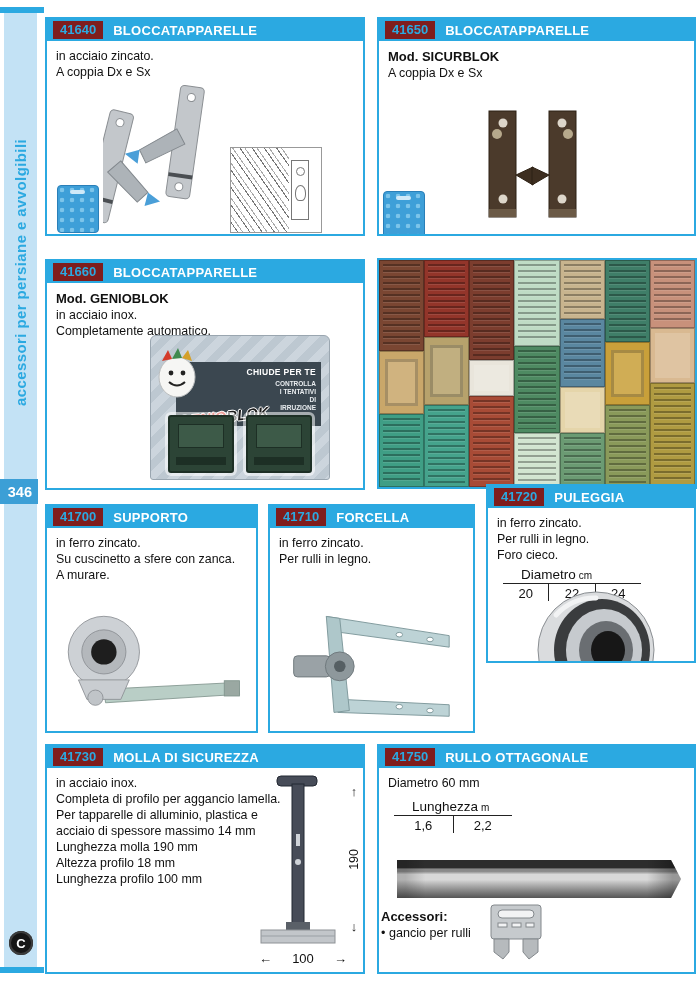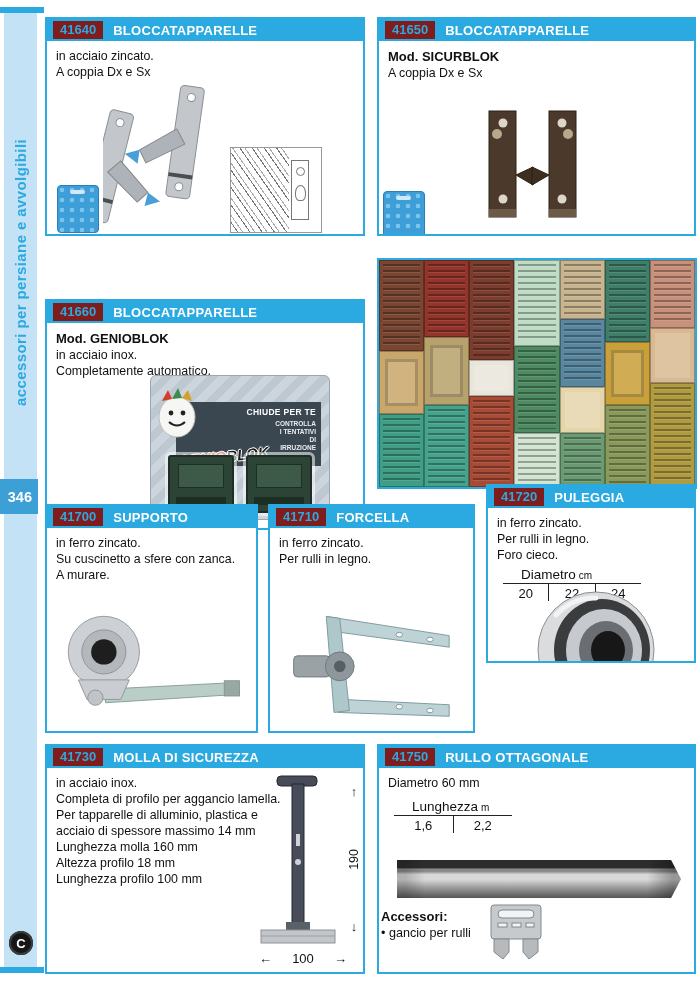--- a/index.html
+++ b/index.html
@@ -8,21 +8,21 @@
 
   
   .strip{position:absolute;background:#2BA9E1;}
   #top-strip{left:0;top:7px;width:44px;height:6px;}
   #bottom-strip{left:0;top:967px;width:44px;height:6px;}
   #sidebar-col{position:absolute;left:4px;top:13px;width:33px;height:954px;background:#C3E2F5;}
   #sidebar-title{position:absolute;left:5px;top:60px;width:31px;height:425px;
       writing-mode:vertical-rl;transform:rotate(180deg);
       color:#2BA9E1;font-weight:bold;font-size:15px;letter-spacing:.4px;
       display:flex;align-items:center;justify-content:center;white-space:nowrap;}
-  #page-badge{position:absolute;left:0;top:479px;width:38px;height:35px;background:#3C9FD6;
+  #page-badge{position:absolute;left:0;top:479px;width:38px;height:25px;background:#3C9FD6;
       color:#fff;font-weight:bold;font-size:14.5px;display:flex;align-items:center;
       justify-content:flex-end;padding-right:6px;box-sizing:border-box;}
   #corner-logo{position:absolute;left:9px;top:931px;width:24px;height:24px;border-radius:50%;
       background:#161616;color:#fff;font-weight:bold;font-size:13px;display:flex;
       align-items:center;justify-content:center;box-shadow:inset 0 0 0 2px #3c3c3c;}
 
   
   .box{position:absolute;background:#fff;border:2px solid #2BA9E1;box-sizing:border-box;overflow:hidden;}
   .box-header{display:flex;align-items:center;background:#2BA9E1;height:22px;padding:0 4px;}
   .code{background:#7f1d1d;color:#2BA9E1;font-weight:bold;font-size:13px;padding:0 7px;
@@ -171,21 +171,21 @@
         <rect x="100" y="106" width="27" height="8" fill="#6b5a46"></rect>
         <circle cx="113" cy="20" r="4.5" fill="#ddd6ca"></circle>
         <circle cx="119" cy="31" r="5" fill="#b7a98c"></circle>
         <circle cx="113" cy="96" r="4.5" fill="#ddd6ca"></circle>
         <path d="M100,72 L83,64 L83,82 Z" fill="#3d2e20" stroke="#2d2114"></path>
       </svg>
       <div class="blister" style="left:4px;top:150px;"></div>
     </div>
   </div>
 
-  <div class="box" style="left:45px;top:259px;width:320px;height:231px;margin-top:40px;">
+  <div class="box" style="left:45px;top:259px;width:320px;height:231px;">
     <div class="box-header">
       <span class="code">41660</span>
       <span class="pname">BLOCCATAPPARELLE</span>
     </div>
     <div class="content">
       <div class="model">Mod. GENIOBLOK</div>
       <div>
           <div class="tline">in acciaio inox.</div>
           <div class="tline">Completamente automatico.</div>
         </div>
@@ -341,21 +341,21 @@
     <div class="box-header">
       <span class="code">41730</span>
       <span class="pname">MOLLA DI SICUREZZA</span>
     </div>
     <div class="content">
       <div style="width:250px;">
           <div class="tline">in acciaio inox.</div>
           <div class="tline">Completa di profilo per aggancio lamella.</div>
           <div class="tline">Per tapparelle di alluminio, plastica e</div>
           <div class="tline">acciaio di spessore massimo 14 mm</div>
-          <div class="tline">Lunghezza molla 160 mm</div>
+          <div class="tline">Lunghezza molla 190 mm</div>
           <div class="tline">Altezza profilo 18 mm</div>
           <div class="tline">Lunghezza profilo 100 mm</div>
         </div>
       <div class="molla-figure" style="left:212px;top:4px;width:102px;height:194px;">
         <svg width="78" height="194" viewBox="0 0 78 194">
           <rect x="36" y="4" width="40" height="10" rx="4" fill="#474c58" stroke="#232832" transform="translate(-18,0)"></rect>
           <rect x="33" y="12" width="12" height="146" fill="#474c58" stroke="#232832"></rect>
           <rect x="37" y="62" width="4" height="12" fill="#cfd3d8"></rect>
           <circle cx="39" cy="90" r="3" fill="#cfd3d8"></circle>
           <rect x="27" y="150" width="24" height="10" fill="#5a6068"></rect>

